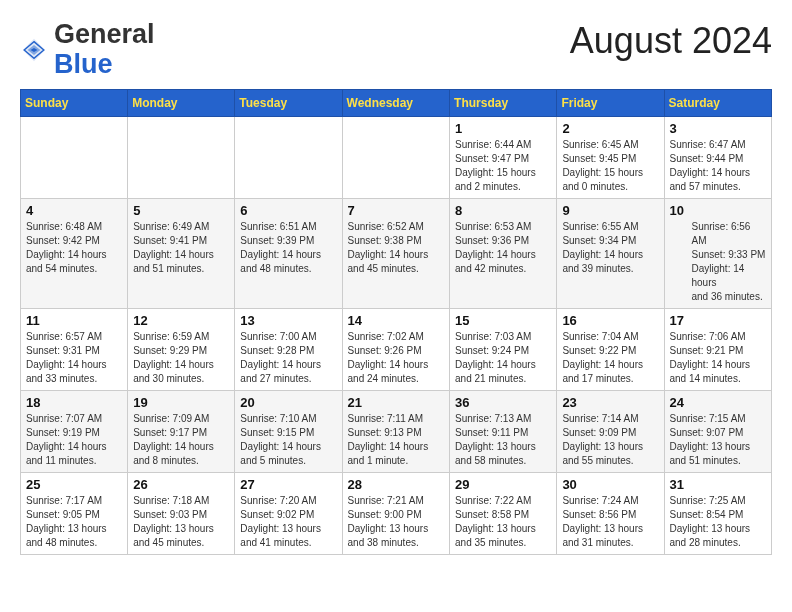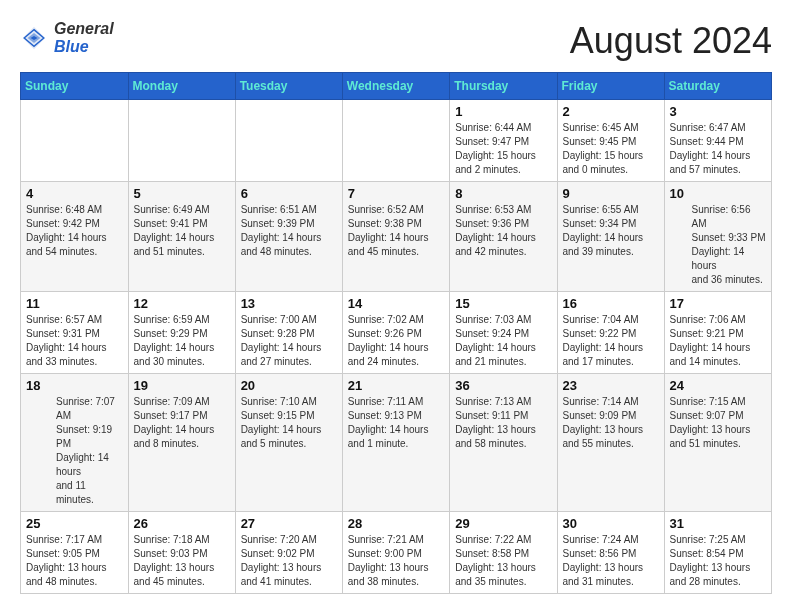--- a/index.html
+++ b/index.html
@@ -15,24 +15,23 @@
       justify-content: space-between;
       align-items: flex-start;
       margin-bottom: 10px;
     }
     .logo {
       display: flex;
       align-items: center;
       gap: 6px;
     }
     .logo-text {
-      font-size: 16px;
+      font-size: 27px;
       font-weight: bold;
       line-height: 1.1;
-      font-style: italic;
     }
     .logo-text .general { color: #333; }
     .logo-text .blue { color: #2563cc; }
     .logo-icon {
       width: 28px;
       height: 28px;
     }
     .title-block {
       text-align: right;
     }
@@ -45,21 +44,21 @@
       font-size: 14px;
       color: #555;
     }
     .calendar {
       width: 100%;
       border-collapse: collapse;
       font-size: 10.5px;
     }
     .calendar thead th {
       background-color: #2563cc;
-      color: #5eead4;
+      color: #fde047;
       padding: 6px 4px;
       text-align: left;
       font-size: 12px;
       font-weight: 600;
       border: 1px solid #1e50a8;
     }
     .calendar tbody td {
       border: 1px solid #ccc;
       padding: 4px 5px;
       vertical-align: top;
@@ -245,21 +244,21 @@
           <span class="day-num">17</span>
           <div class="day-info" style="white-space: pre-line;">Sunrise: 7:06 AM
 Sunset: 9:21 PM
 Daylight: 14 hours
 and 14 minutes.</div>
         </td>
       </tr>
       <tr>
         <td>
           <span class="day-num">18</span>
-          <div class="day-info" style="white-space: pre-line; margin-left: 30px;">Sunrise: 7:07 AM
+          <div class="day-info" style="white-space: pre-line;">Sunrise: 7:07 AM
 Sunset: 9:19 PM
 Daylight: 14 hours
 and 11 minutes.</div>
         </td>
         <td>
           <span class="day-num">19</span>
           <div class="day-info" style="white-space: pre-line;">Sunrise: 7:09 AM
 Sunset: 9:17 PM
 Daylight: 14 hours
 and 8 minutes.</div>

